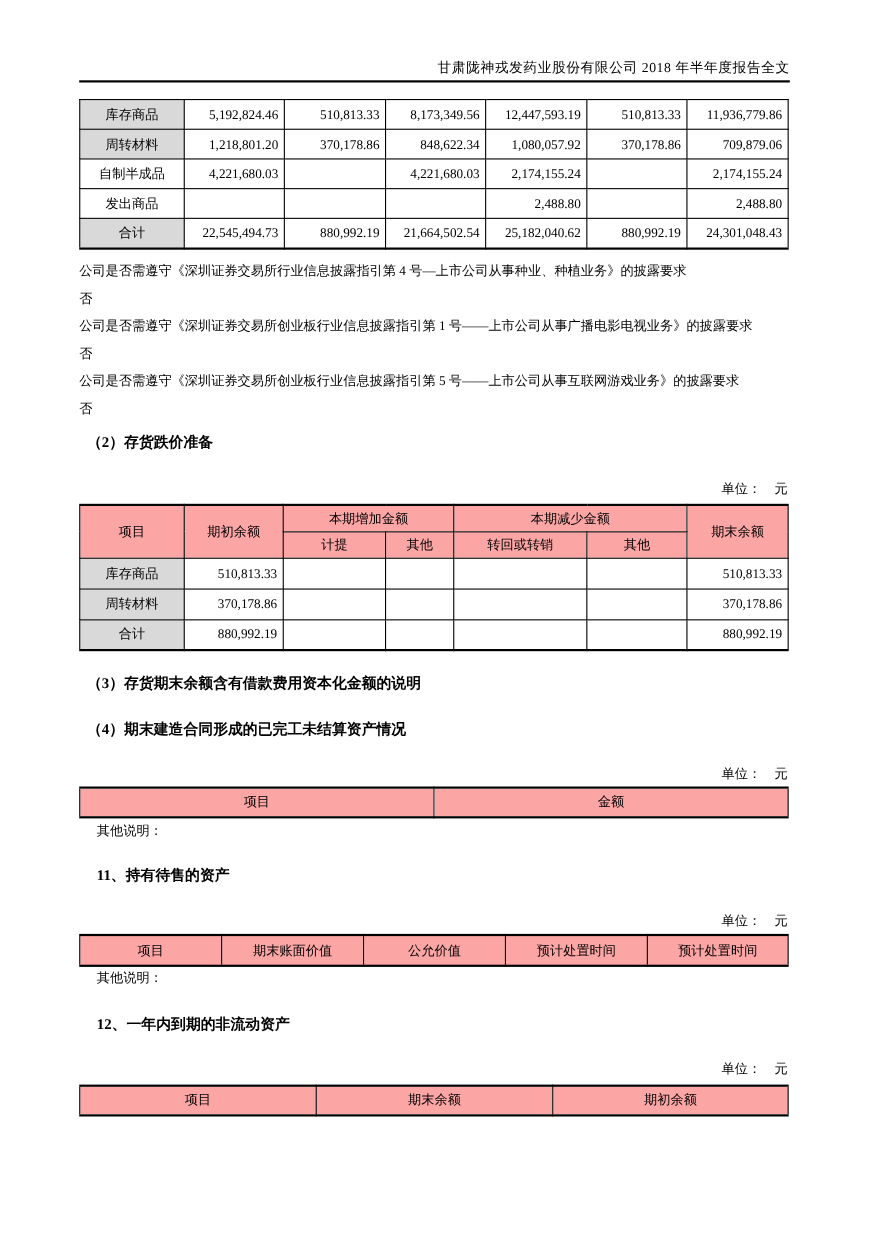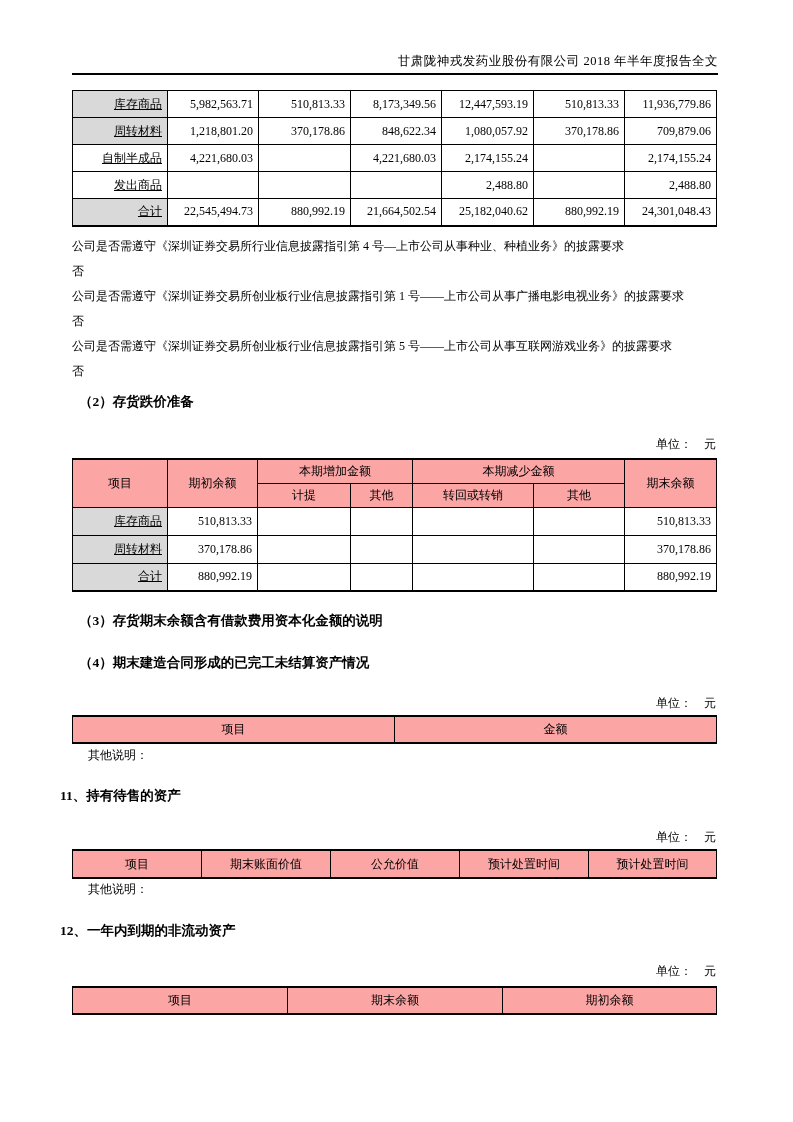--- a/index.html
+++ b/index.html
@@ -34,25 +34,25 @@
   .t2 tr.drow{height:28px;}
   .t3{top:715px;}
   .t3 tr{height:27px;}
   .t4{top:849px;}
   .t4 tr{height:28px;}
   .t5{top:986px;}
   .t5 tr{height:27px;}
   .shaded{background:#d9d9d9;}
   .hd{background:#fca5a5;text-align:center;}
   .num{text-align:right;}
-  .lbl{text-align:right;text-decoration:underline;}
+  .lbl{text-align:center;}
   .para{top:234px;font-size:12px;}
   .para div{height:25px;line-height:25px;white-space:nowrap;}
   .heading{position:absolute;left:79px;font-size:13.5px;font-weight:bold;white-space:nowrap;}
-  .heading-num{left:60px;}
+  .heading-num{left:88px;}
   .unit{position:absolute;left:72px;width:644px;text-align:right;font-size:12px;}
   .note{position:absolute;left:72px;font-size:12px;margin-left:16px;}
   .pagenum{top:1058px;text-align:right;font-size:12px;}
 </style>
 </head>
 <body>
 
 <div class="page">
 
   <div class="abs hdr-title">甘肃陇神戎发药业股份有限公司 2018 年半年度报告全文</div>
@@ -64,21 +64,21 @@
         <col style="width:91px">
         <col style="width:92px">
         <col style="width:91px">
         <col style="width:92px">
         <col style="width:91px">
         <col style="width:92px">
       </colgroup>
     <tbody>
       <tr>
         <td class="lbl shaded">库存商品</td>
-        <td class="num">5,982,563.71</td>
+        <td class="num">5,192,824.46</td>
         <td class="num">510,813.33</td>
         <td class="num">8,173,349.56</td>
         <td class="num">12,447,593.19</td>
         <td class="num">510,813.33</td>
         <td class="num">11,936,779.86</td>
       </tr>
       <tr>
         <td class="lbl shaded">周转材料</td>
         <td class="num">1,218,801.20</td>
         <td class="num">370,178.86</td>

